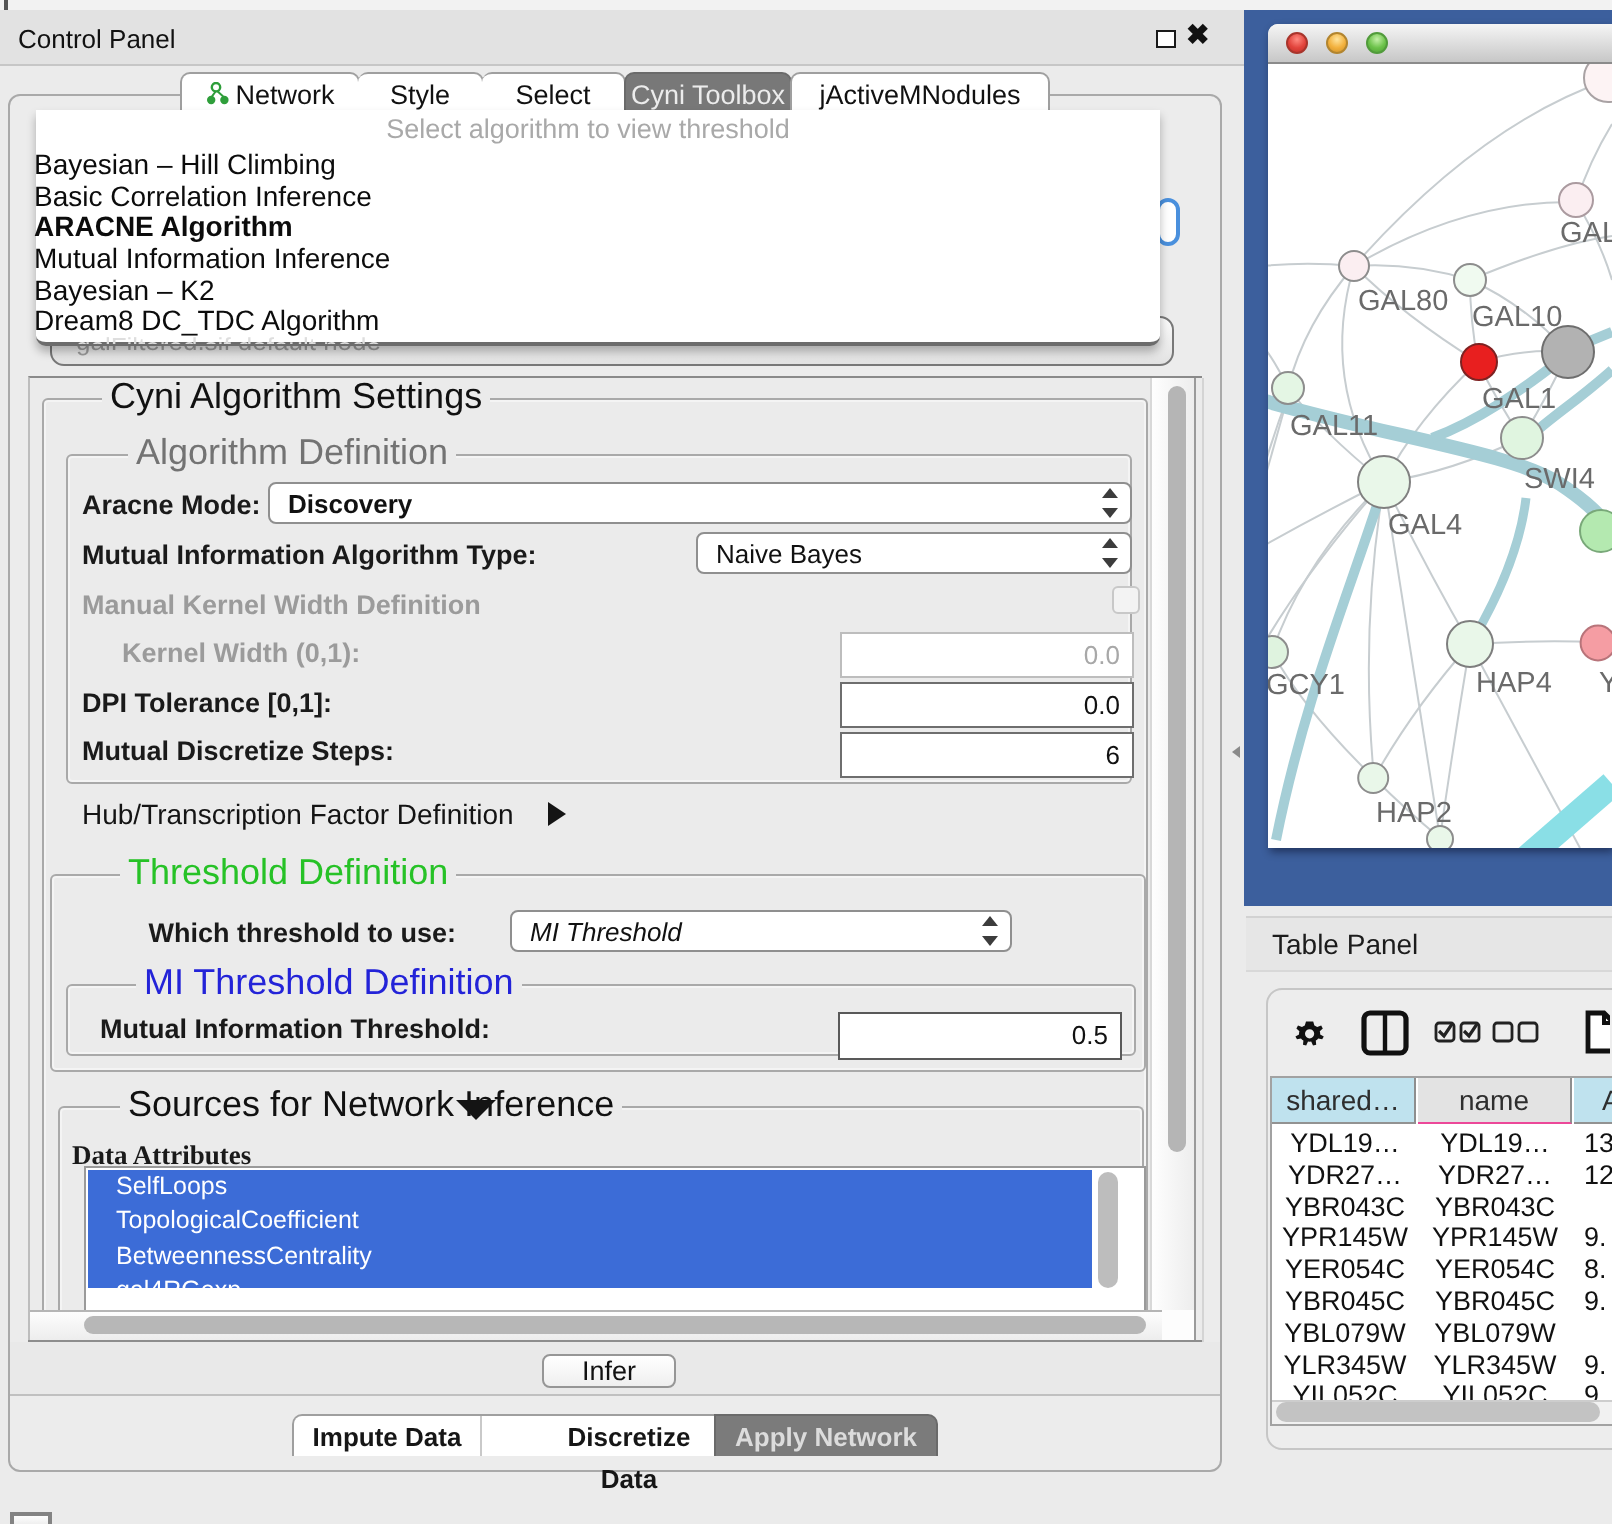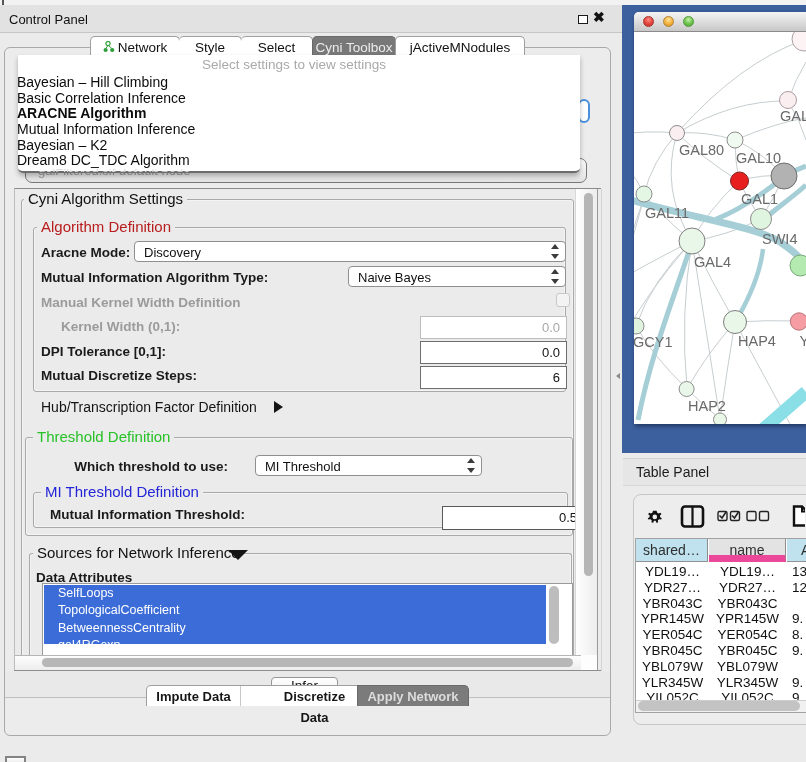--- a/index.html
+++ b/index.html
@@ -1,30 +1,30 @@
 <!DOCTYPE html>
 <html><head>
 <meta charset="utf-8">
 <style>
 * { margin:0; padding:0; box-sizing:border-box; }
 html,body { width:806px; height:762px; overflow:hidden; }
 body { font-family:"Liberation Sans",sans-serif; background:#ebebeb; position:relative; }
 .a { position:absolute; }
 .bold { font-weight:bold; }
 .grp { position:absolute; border:1px solid #a9a9a9; border-radius:4px; box-shadow:inset 0 0 0 1px #f4f4f4; }
-.glbl { position:absolute; background:#ebebeb; padding:0 4px; font-size:15px; line-height:13px; }
+.glbl { position:absolute; background:#ebebeb; padding:0 4px; font-size:18px; line-height:13px;margin-left:27px; }
 .combo { position:absolute; background:#fff; border:1px solid #8f8f8f; border-radius:4px; font-size:13px; color:#111; }
 .combo .tx { position:absolute; left:9px; top:50%; transform:translateY(-50%); white-space:nowrap; }
 .combo .up { position:absolute; right:1px; top:2px; width:0; height:0; border-left:4px solid transparent; border-right:4px solid transparent; border-bottom:5px solid #3c3c3c; }
 .combo .dn { position:absolute; right:1px; bottom:2px; width:0; height:0; border-left:4px solid transparent; border-right:4px solid transparent; border-top:5px solid #3c3c3c; }
 .fld { position:absolute; background:#fff; font-size:13px; text-align:right; padding-right:6px; }
 .lab { position:absolute; font-size:13.5px; font-weight:bold; color:#1a1a1a; white-space:nowrap; }
 .dis { color:#9b9b9b; }
 .toptab { position:absolute; top:36px; height:21px; background:#fff; border:1px solid #9f9f9f; border-bottom:none; border-radius:5px 5px 0 0; font-size:13.5px; color:#111; text-align:center; line-height:21px; white-space:nowrap; }
-.bottab { position:absolute; top:685px; height:21px; background:#fff; border:1px solid #9f9f9f; border-bottom:none; border-radius:5px 5px 0 0; font-size:13px; font-weight:bold; color:#161616; text-align:center; line-height:21px; }
+.bottab { position:absolute; top:707px; height:21px; background:#fff; border:1px solid #9f9f9f; border-bottom:none; border-radius:5px 5px 0 0; font-size:13px; font-weight:bold; color:#161616; text-align:center; line-height:21px; }
 </style>
 </head>
 <body>
 
 <div class="a" style="left:0;top:0;width:806px;height:5px;background:#f2f2f2;"></div>
 <div class="a" style="left:2px;top:0;width:2px;height:8px;background:#555;"></div>
 <div class="a" style="left:0;top:5px;width:806px;height:28px;background:#e2e2e2;border-bottom:1px solid #c6c6c6;"></div>
 <div class="a" style="left:9px;top:12px;font-size:13px;color:#111;">Control Panel</div>
 <div class="a" style="left:578px;top:15px;width:10px;height:9px;border:1.5px solid #1a1a1a;background:#fff;"></div>
 <div class="a" style="left:593px;top:9px;font-size:14px;font-weight:bold;color:#111;">✖</div>
@@ -42,24 +42,24 @@
 <div class="toptab" style="left:241px;width:72px;border-left:none;">Select</div>
 <div class="toptab" style="left:312px;width:84px;background:#787878;color:#ececec;border-color:#6a6a6a;">Cyni Toolbox</div>
 <div class="toptab" style="left:395px;width:130px;">jActiveMNodules</div>
 
 <div class="a" style="left:14px;top:188px;width:587px;height:483px;background:#ebebeb;border-top:1px solid #8a8a8a;border-left:1px solid #bdbdbd;"></div>
 
 <div class="grp" style="left:21px;top:199px;width:553px;height:461px;border-radius:3px;"></div>
 <div class="glbl" style="left:24px;top:192px;color:#111;">Cyni Algorithm Settings</div>
 
 <div class="grp" style="left:33px;top:227px;width:533px;height:165px;border-radius:3px;"></div>
-<div class="glbl" style="left:37px;top:220px;color:#b91c1c;">Algorithm Definition</div>
+<div class="glbl" style="left:37px;top:220px;color:#737373;">Algorithm Definition</div>
 
 <div class="lab" style="left:41px;top:245px;">Aracne Mode:</div>
-<div class="combo" style="left:134px;top:241px;width:432px;height:21px;">
+<div class="combo" style="left:134px;top:241px;width:432px;height:21px;font-weight:bold;">
   <span class="tx">Discovery</span>
     <span class="up" style="right:6px;"></span>
     <span class="dn" style="right:6px;"></span>
 </div>
 <div class="lab" style="left:41px;top:270px;">Mutual Information Algorithm Type:</div>
 <div class="combo" style="left:348px;top:266px;width:218px;height:21px;">
   <span class="tx">Naive Bayes</span>
     <span class="up" style="right:6px;"></span>
     <span class="dn" style="right:6px;"></span>
 </div>
@@ -71,35 +71,35 @@
 <div class="fld" style="left:420px;top:341px;width:147px;height:23px;border:1px solid #6e6e6e;color:#111;line-height:21px;">0.0</div>
 <div class="lab" style="left:41px;top:368px;">Mutual Discretize Steps:</div>
 <div class="fld" style="left:420px;top:366px;width:147px;height:23px;border:1px solid #6e6e6e;color:#111;line-height:21px;">6</div>
 
 <div class="a" style="left:41px;top:399px;font-size:14px;color:#141414;">Hub/Transcription Factor Definition</div>
 <div class="a" style="left:274px;top:401px;width:0;height:0;border-top:6px solid transparent;border-bottom:6px solid transparent;border-left:9px solid #141414;"></div>
 
 <div class="grp" style="left:25px;top:437px;width:548px;height:99px;border-radius:3px;"></div>
 <div class="glbl" style="left:33px;top:430px;color:#26c226;background:#ebebeb;">Threshold Definition</div>
 <div class="lab" style="right:578px;top:459px;">Which threshold to use:</div>
-<div class="combo" style="left:255px;top:455px;width:227px;height:21px;">
+<div class="combo" style="left:255px;top:455px;width:251px;height:21px;font-style:italic;">
   <span class="tx">MI Threshold</span>
     <span class="up" style="right:6px;"></span>
     <span class="dn" style="right:6px;"></span>
 </div>
 
 <div class="grp" style="left:33px;top:492px;width:535px;height:36px;border-radius:3px;"></div>
 <div class="glbl" style="left:41px;top:485px;color:#2323d8;background:#ebebeb;">MI Threshold Definition</div>
 <div class="lab" style="left:50px;top:507px;">Mutual Information Threshold:</div>
-<div class="fld" style="left:419px;top:506px;width:142px;height:24px;border:1px solid #595959;color:#111;line-height:22px;margin-left:23px;">0.5</div>
+<div class="fld" style="left:419px;top:506px;width:142px;height:24px;border:1px solid #595959;color:#111;line-height:22px;">0.5</div>
 
 <div class="grp" style="left:29px;top:553px;width:543px;height:107px;border-radius:3px;border-bottom:none;"></div>
 <div class="glbl" style="left:33px;top:546px;color:#111;background:#ebebeb;">Sources for Network Inference</div>
 <div class="a" style="left:228px;top:550px;width:0;height:0;border-left:10px solid transparent;border-right:10px solid transparent;border-top:10px solid #141414;"></div>
-<div class="lab" style="left:36px;top:570px;">Data Attributes</div>
+<div class="lab" style="left:36px;top:570px;font-family:Liberation Serif, serif;">Data Attributes</div>
 
 <div class="a" style="left:42px;top:583px;width:531px;height:72px;background:#fff;border:1px solid #9a9a9a;border-bottom:none;"></div>
 <div class="a" style="left:44px;top:585px;width:502px;height:59px;background:#3c6cd7;color:#fff;font-size:12.5px;line-height:17.4px;padding-left:14px;overflow:hidden;">SelfLoops<br>TopologicalCoefficient<br>BetweennessCentrality<br>gal4RGexp</div>
 <div class="a" style="left:549px;top:586px;width:10px;height:58px;background:#bdbdbd;border-radius:5px;"></div>
 
 <div class="a" style="left:15px;top:655px;width:566px;height:15px;background:linear-gradient(#fdfdfd,#ededed);border-top:1px solid #b5b5b5;"></div>
 <div class="a" style="left:42px;top:658px;width:531px;height:9px;background:#b7b7b7;border-radius:5px;"></div>
 <div class="a" style="left:581px;top:655px;width:16px;height:15px;background:#fdfdfd;"></div>
 
 <div class="a" style="left:575px;top:189px;width:22px;height:466px;background:linear-gradient(90deg,#fefefe,#ededed);border-left:1px solid #d8d8d8;"></div>
@@ -113,21 +113,21 @@
 
 <div class="bottab" style="left:146px;width:95px;border-radius:5px 0 0 0;">Impute Data</div>
 <div class="bottab" style="left:240px;width:118px;border-radius:0;border-left:none;box-shadow:inset 1px 0 0 #c9c9c9;padding-left:32px;">Discretize Data</div>
 <div class="bottab" style="left:357px;width:112px;background:#7b7b7b;color:#dcdcdc;border-color:#6a6a6a;border-radius:0 5px 0 0;">Apply Network</div>
 
 <div class="a" style="left:25px;top:158px;width:562px;height:25px;background:linear-gradient(#fbfbfb,#e2e2e2);border:1.5px solid #787878;border-radius:7px;"></div>
 <div class="a" style="left:38px;top:163px;font-size:13px;color:#9d9d9d;">galFiltered.sif default node</div>
 <div class="a" style="left:578px;top:99px;width:12px;height:24px;background:#fff;border:2.5px solid #4a90dd;border-radius:7px;"></div>
 
 <div class="a" style="left:18px;top:55px;width:562px;height:118px;background:#ffffff;border-bottom:2px solid #6c6c6c;border-radius:0 0 5px 5px;box-shadow:0 3px 5px rgba(0,0,0,0.28);"></div>
-<div class="a" style="left:18px;top:57px;width:552px;text-align:center;font-size:13.5px;color:#a9a9a9;">Select settings to view settings</div>
+<div class="a" style="left:18px;top:57px;width:552px;text-align:center;font-size:13.5px;color:#a9a9a9;">Select algorithm to view threshold</div>
 <div class="a" style="left:17px;top:75px;width:520px;font-size:14px;color:#0c0c0c;line-height:15.65px;">Bayesian – Hill Climbing<br>Basic Correlation Inference<br><span class="bold">ARACNE Algorithm</span><br>Mutual Information Inference<br>Bayesian – K2<br>Dream8 DC_TDC Algorithm</div>
 <div class="a" style="left:38px;top:166px;height:6px;overflow:hidden;font-size:13px;color:#dedede;">galFiltered.sif default node</div>
 
 <div class="a" style="left:5px;top:756px;width:21px;height:10px;border:2px solid #838383;background:linear-gradient(#fdfdfd,#e8e8e8);"></div>
 
 <div class="a" style="left:622px;top:5px;width:184px;height:448px;background:#3c5f9d;"></div>
 
 <div class="a" style="left:634px;top:12px;width:172px;height:412px;background:#fff;border-radius:5px 0 0 0;box-shadow:1px 2px 4px rgba(0,0,20,0.45);"></div>
 <div class="a" style="left:634px;top:12px;width:172px;height:20px;background:linear-gradient(#f5f5f5,#c7c7c7);border-bottom:1px solid #8b8b8b;border-radius:5px 0 0 0;"></div>
 <div class="a" style="left:643px;top:16px;width:11px;height:11px;border-radius:50%;background:radial-gradient(circle at 50% 30%,#ff8a80 0%,#e2443c 55%,#c03028 100%);border:0.5px solid #a8352c;"></div>
@@ -233,21 +233,21 @@
     <path d="M87 10.5 L89.5 13 L93.5 7" stroke-width="1.6"></path>
     <rect x="102" y="6.5" width="9" height="9" rx="1.5"></rect>
     <rect x="114.5" y="6.5" width="9" height="9" rx="1.5"></rect>
   </g>
   <path d="M149 1.5 h8 l5 5 v14 h-13 z" fill="#fff" stroke="#111" stroke-width="2.4"></path>
   <path d="M157 1.5 v5 h5" fill="none" stroke="#111" stroke-width="2"></path>
 </svg>
 
 <div class="a" style="left:635px;top:538px;width:171px;height:174px;background:#fff;border-left:1px solid #a2a2a2;border-top:1px solid #a2a2a2;overflow:hidden;">
   <div class="a" style="left:0;top:0;width:72px;height:23px;background:#bfe2ee;border-right:1px solid #8e8e8e;border-bottom:1px solid #929292;text-align:center;font-size:14px;color:#2e2e2e;line-height:23px;">shared…</div>
-  <div class="a" style="left:73px;top:0;width:77px;height:23px;background:#e3e3e3;border-right:1px solid #8e8e8e;border-bottom:7px solid #ec4899;text-align:center;font-size:14px;color:#2e2e2e;line-height:23px;">name</div>
+  <div class="a" style="left:73px;top:0;width:77px;height:23px;background:#e3e3e3;border-right:1px solid #8e8e8e;border-bottom:1px solid #ec4899;text-align:center;font-size:14px;color:#2e2e2e;line-height:23px;">name</div>
   <div class="a" style="left:151px;top:0;width:21px;height:23px;background:#bfe2ee;border-bottom:1px solid #929292;font-size:14px;color:#2e2e2e;line-height:23px;padding-left:14px;">A</div>
   <div class="a" style="left:0;top:25px;width:73px;font-size:13.5px;color:#111;text-align:center;line-height:15.8px;">YDL19…<br>YDR27…<br>YBR043C<br>YPR145W<br>YER054C<br>YBR045C<br>YBL079W<br>YLR345W<br>YIL052C</div>
   <div class="a" style="left:73px;top:25px;width:77px;font-size:13.5px;color:#111;text-align:center;line-height:15.8px;">YDL19…<br>YDR27…<br>YBR043C<br>YPR145W<br>YER054C<br>YBR045C<br>YBL079W<br>YLR345W<br>YIL052C</div>
   <div class="a" style="left:156px;top:25px;width:30px;font-size:13.5px;color:#111;text-align:left;line-height:15.8px;">13<br>12<br>&nbsp;<br>9.<br>8.<br>9.<br>&nbsp;<br>9.<br>9.</div>
   <div class="a" style="left:0;top:161px;width:171px;height:13px;background:#f1f1f1;border-top:1px solid #cdcdcd;"></div>
   <div class="a" style="left:2px;top:162px;width:162px;height:10px;background:#c3c3c3;border-radius:5px;"></div>
 </div>
 <div class="a" style="left:635px;top:712px;width:171px;height:1px;background:#a2a2a2;"></div>
 
 </body></html>

